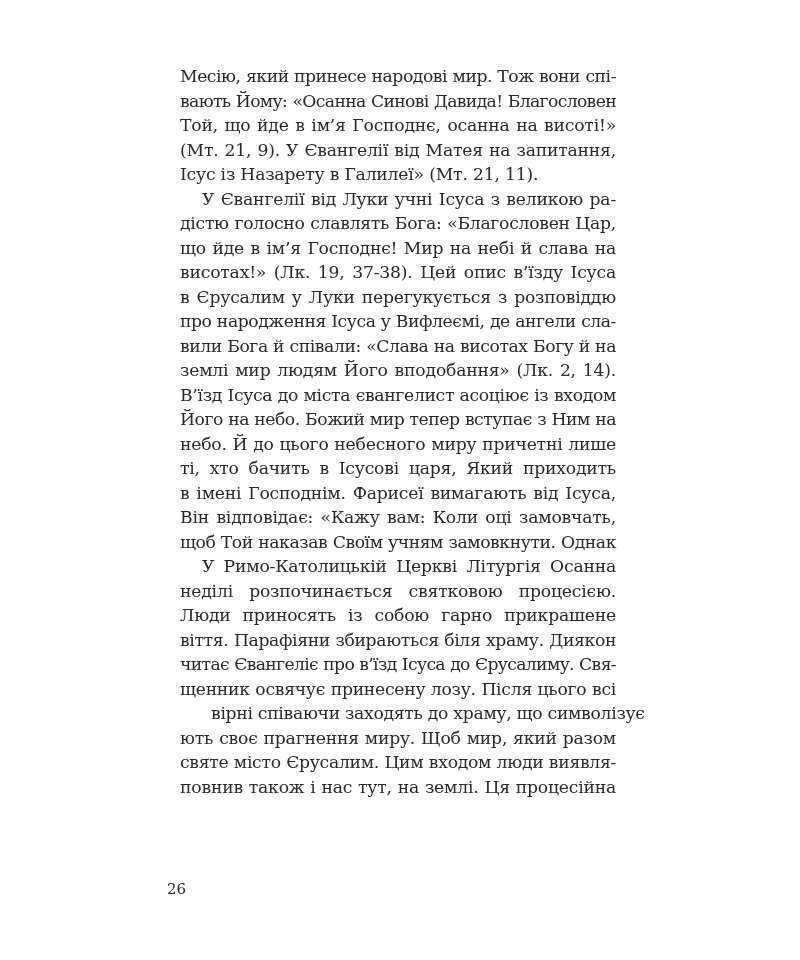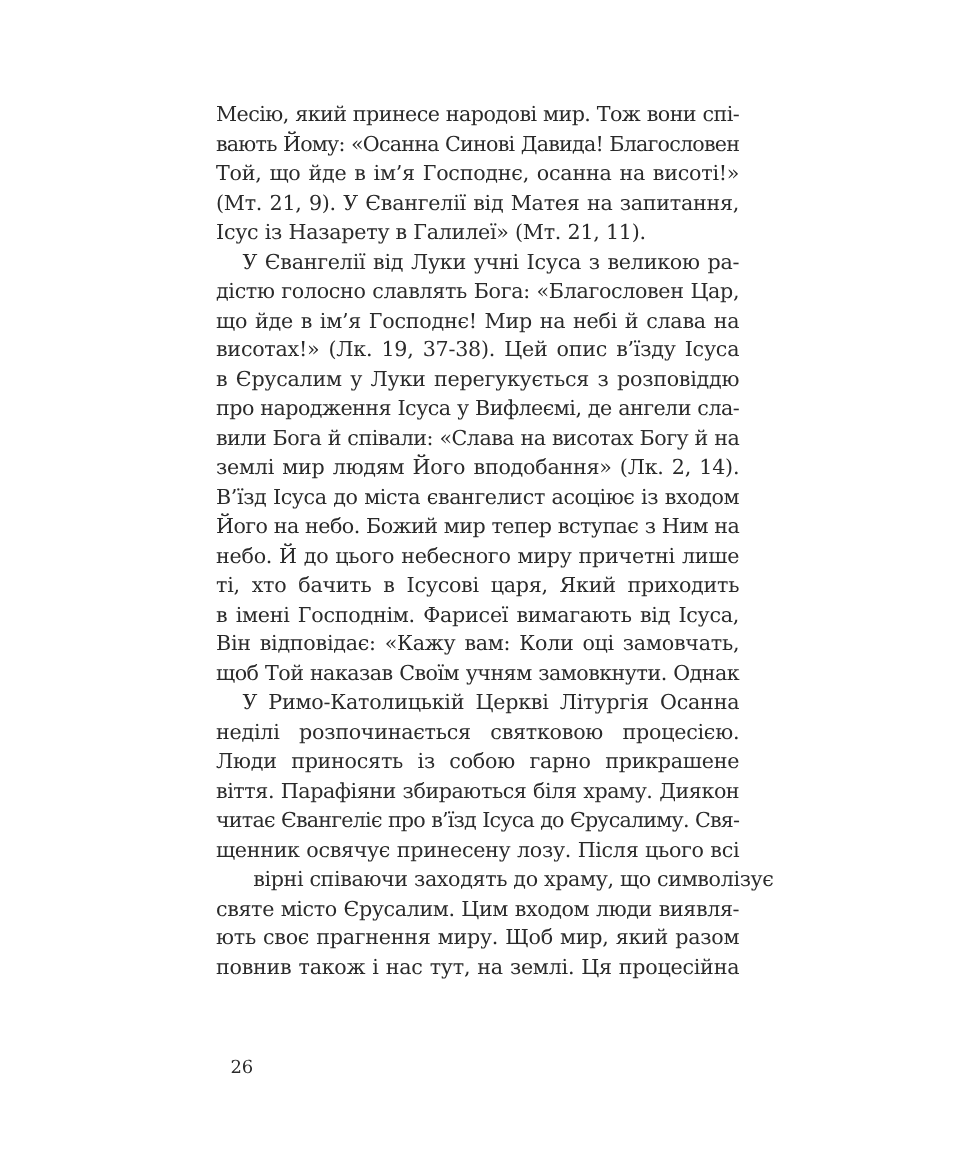--- a/index.html
+++ b/index.html
@@ -1,40 +1,40 @@
 <!DOCTYPE html>
 <html><head>
 <meta charset="utf-8">
 <style>
   html, body { margin: 0; padding: 0; background: #ffffff; }
   body { width: 800px; height: 960px; position: relative; overflow: hidden; }
   .page {
     position: absolute;
     left: 180px;
-    top: 84px;
+    top: 64px;
     width: 436px;
     font-family: "DejaVu Serif", "Liberation Serif", serif;
     font-size: 17.2px;
     color: #2a2a2a;
     letter-spacing: -0.2px;
   }
   .line {
     display: block;
     height: 24.5px;
     line-height: 24.5px;
     white-space: nowrap;
     text-align: justify;
     text-align-last: justify;
     overflow: visible;
   }
   .line.last { text-align-last: left; }
   .line.indent { padding-left: 22px; }
   .page-number {
     position: absolute;
-    left: 192px;
+    left: 167px;
     top: 880px;
     font-family: "DejaVu Serif", "Liberation Serif", serif;
     font-size: 15px;
     color: #2a2a2a;
   }
 </style>
 </head>
 <body>
 
 <div class="page" id="page-body">
@@ -63,18 +63,18 @@
       <span class="line" style="letter-spacing: -0.422917px;">щоб Той наказав Своїм учням замовкнути. Однак</span>
     </div>
     <div>
       <span class="line indent">У Римо-Католицькій Церкві Літургія Осанна</span>
       <span class="line">неділі розпочинається святковою процесією.</span>
       <span class="line">Люди приносять із собою гарно прикрашене</span>
       <span class="line" style="letter-spacing: -0.355299px;">віття. Парафіяни збираються біля храму. Диякон</span>
       <span class="line" style="letter-spacing: -0.647188px;">читає Євангеліє про в’їзд Ісуса до Єрусалиму. Свя-</span>
       <span class="line" style="letter-spacing: -0.257473px;">щенник освячує принесену лозу. Після цього всі</span>
       <span class="line" style="letter-spacing: -0.290559px; margin-left: 31px;">вірні співаючи заходять до храму, що символізує</span>
+      <span class="line">ють своє прагнення миру. Щоб мир, який разом</span>
       <span class="line" style="letter-spacing: -0.300694px;">святе місто Єрусалим. Цим входом люди виявля-</span>
-      <span class="line">ють своє прагнення миру. Щоб мир, який разом</span>
       <span class="line">повнив також і нас тут, на землі. Ця процесійна</span>
     </div>
   </div>
 <div class="page-number">26</div>
 
 </body></html>

